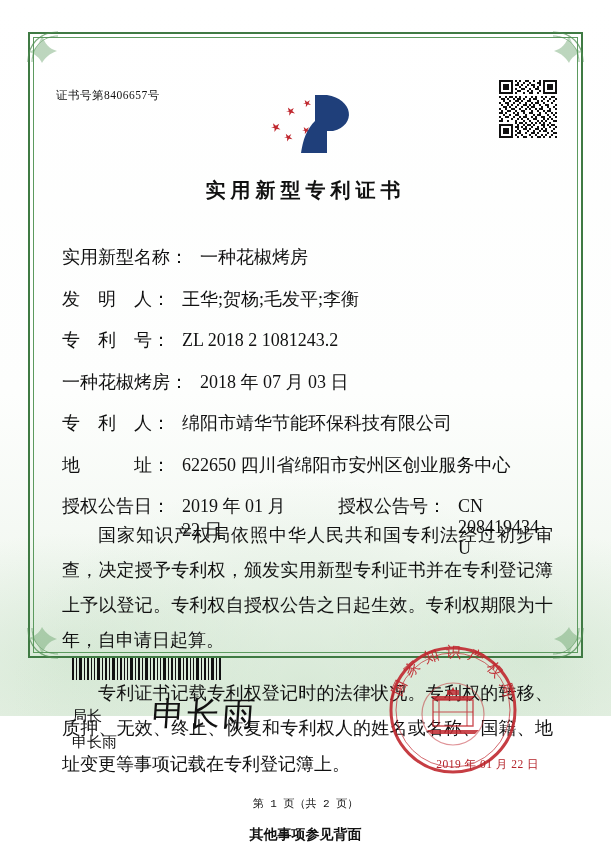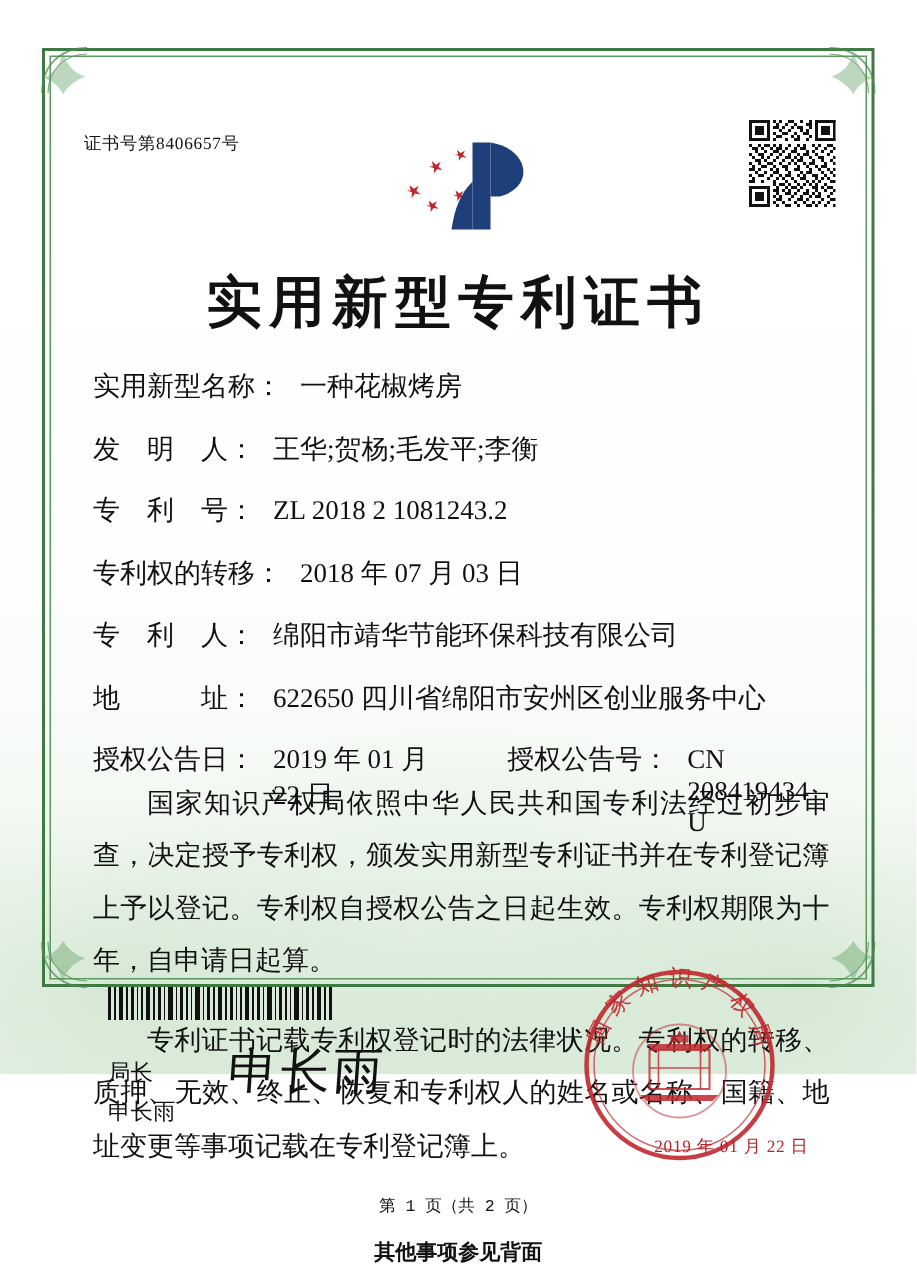--- a/index.html
+++ b/index.html
@@ -79,21 +79,21 @@
     justify-content: center;
     align-items: center;
   }
   .logo svg { display: block; }
 
   .title {
     position: absolute;
     left: 0; right: 0;
     top: 177px;
     text-align: center;
-    font-size: 37px;
+    font-size: 20px;
     font-weight: bold;
     letter-spacing: 5px;
     color: #111;
     font-family: "DejaVu Serif", serif;
   }
 
   .fields {
     position: absolute;
     left: 62px;
     right: 58px;
@@ -489,21 +489,21 @@
     </div>
     <div class="frow">
       <span class="flabel">发　明　人：</span>
       <span class="fvalue">王华;贺杨;毛发平;李衡</span>
     </div>
     <div class="frow">
       <span class="flabel">专　利　号：</span>
       <span class="fvalue">ZL 2018 2 1081243.2</span>
     </div>
     <div class="frow">
-      <span class="flabel">专利权的转移：</span>
+      <span class="flabel">一种花椒烤房：</span>
       <span class="fvalue">2018 年 07 月 03 日</span>
     </div>
     <div class="frow">
       <span class="flabel">专　利　人：</span>
       <span class="fvalue">绵阳市靖华节能环保科技有限公司</span>
     </div>
     <div class="frow">
       <span class="flabel">地　　　址：</span>
       <span class="fvalue">622650 四川省绵阳市安州区创业服务中心</span>
     </div>

